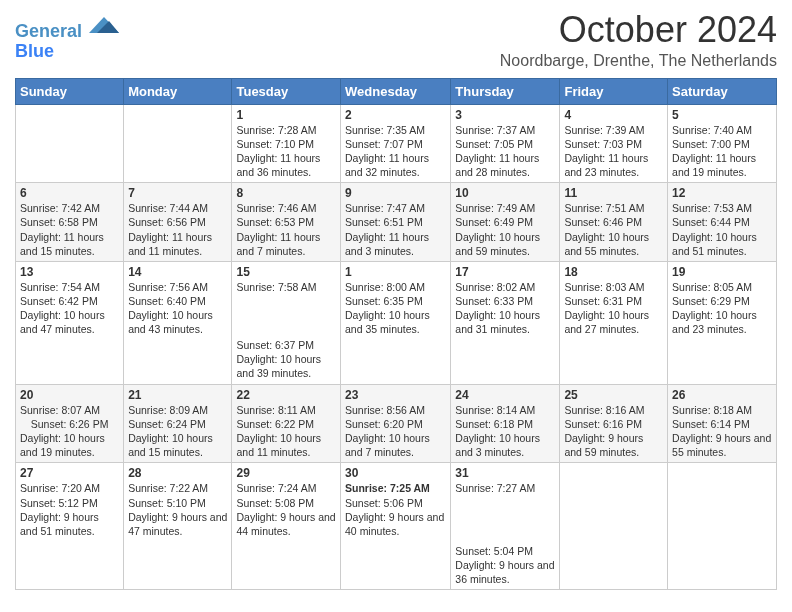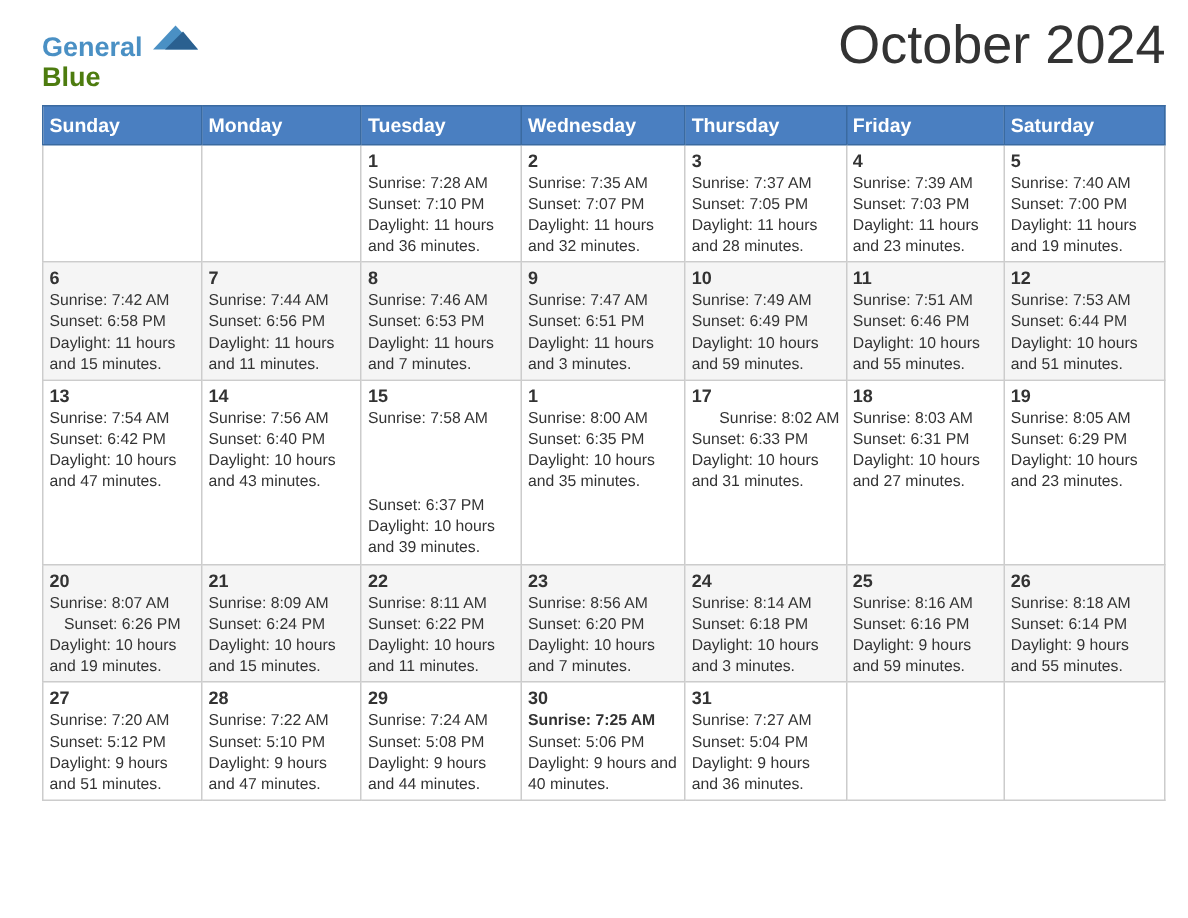--- a/index.html
+++ b/index.html
@@ -4,21 +4,21 @@
   <style>
     * { box-sizing: border-box; margin: 0; padding: 0; }
     body {
       font-family: Arial, sans-serif;
       background: #fff;
       width: 792px;
       min-height: 612px;
     }
     .page {
       width: 792px;
-      padding: 10px 15px 15px 28px;
+      padding: 10px 15px 15px 15px;
     }
     .header {
       display: flex;
       justify-content: space-between;
       align-items: flex-start;
       margin-bottom: 8px;
     }
     .logo {
       display: flex;
       align-items: center;
@@ -100,26 +100,27 @@
   <div class="header">
     <div class="logo">
       <div>
         <div class="logo-text">
           <span>General</span>
           <svg class="logo-icon" viewBox="0 0 30 24" xmlns="http://www.w3.org/2000/svg">
             <polygon points="0,20 15,4 30,20" fill="#4a90c4"></polygon>
             <polygon points="8,20 20,8 30,20" fill="#2a6090"></polygon>
           </svg>
           <br>
-          <span style="color:#4d7c0f;">Blue</span>
+          <span style="color:#3b82f6;">Blue</span>
         </div>
       </div>
     </div>
     <div class="title-area">
       <div class="month-title">October 2024</div>
+      <div class="location-title">Noordbarge, Drenthe, The Netherlands</div>
     </div>
   </div>
 
   <table class="calendar">
     <thead>
       <tr>
       <th>Sunday</th>
           <th>Monday</th>
           <th>Tuesday</th>
           <th>Wednesday</th>
@@ -227,21 +228,21 @@
             <span style="display: block; line-height: 1.35;">Daylight: 10 hours and 39 minutes.</span>
           </td>
           <td>
             <span class="day-num">1</span>
             <span style="display: block; line-height: 1.35;">Sunrise: 8:00 AM</span>
             <span style="display: block; line-height: 1.35;">Sunset: 6:35 PM</span>
             <span style="display: block; line-height: 1.35;">Daylight: 10 hours and 35 minutes.</span>
           </td>
           <td>
             <span class="day-num">17</span>
-            <span style="display: block; line-height: 1.35; text-align: right;">Sunrise: 8:02 AM</span>
+            <span style="display: block; line-height: 1.35;">Sunrise: 8:02 AM</span>
             <span style="display: block; line-height: 1.35;">Sunset: 6:33 PM</span>
             <span style="display: block; line-height: 1.35;">Daylight: 10 hours and 31 minutes.</span>
           </td>
           <td>
             <span class="day-num">18</span>
             <span style="display: block; line-height: 1.35;">Sunrise: 8:03 AM</span>
             <span style="display: block; line-height: 1.35;">Sunset: 6:31 PM</span>
             <span style="display: block; line-height: 1.35;">Daylight: 10 hours and 27 minutes.</span>
           </td>
           <td>
@@ -316,21 +317,21 @@
           </td>
           <td>
             <span class="day-num">30</span>
             <span style="display: block; line-height: 1.35; font-weight: bold;">Sunrise: 7:25 AM</span>
             <span style="display: block; line-height: 1.35;">Sunset: 5:06 PM</span>
             <span style="display: block; line-height: 1.35;">Daylight: 9 hours and 40 minutes.</span>
           </td>
           <td>
             <span class="day-num">31</span>
             <span style="display: block; line-height: 1.35;">Sunrise: 7:27 AM</span>
-            <span style="display: block; line-height: 1.35;">Sunset: 5:04 PM</span>
+            <span style="display: block; line-height: 1.35; margin-top: 48px;">Sunset: 5:04 PM</span>
             <span style="display: block; line-height: 1.35;">Daylight: 9 hours and 36 minutes.</span>
           </td>
           <td class="empty-cell" style="min-height: 80px;"></td>
           <td class="empty-cell" style="min-height: 80px;"></td>
         </tr>
       </tbody>
   </table>
 </div>
 
 </body></html>

